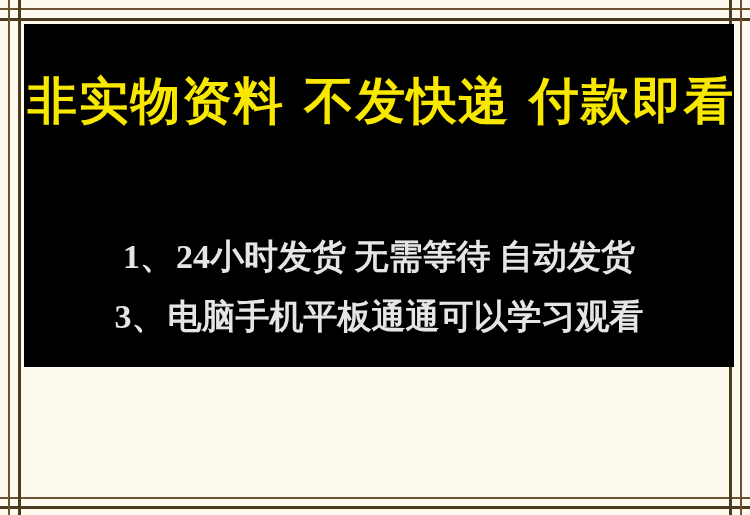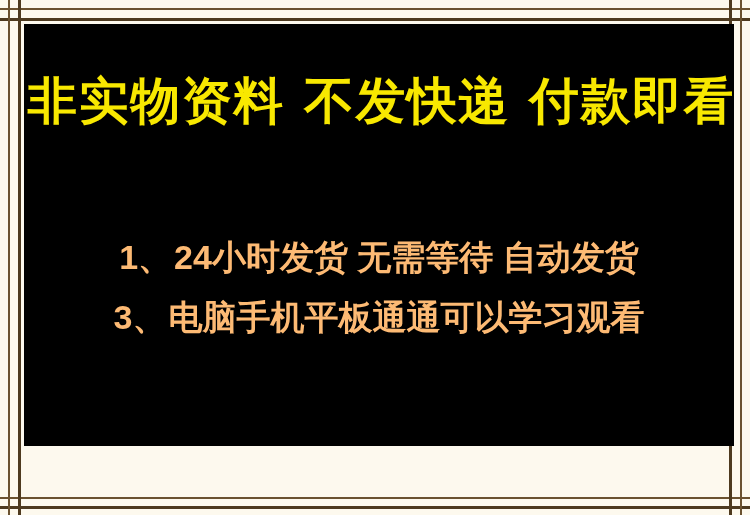--- a/index.html
+++ b/index.html
@@ -33,21 +33,21 @@
   
   .rule.h.inner-top{top:18px;height:3px;background:#4e3a1f;}
   .rule.h.inner-bot{top:506px;height:3px;background:#4e3a1f;}
   .rule.v.inner-left{left:18px;width:3px;background:#4e3a1f;}
   .rule.v.inner-right{left:729px;width:3px;background:#4e3a1f;}
 
   
   #panel{
     position:absolute;
     left:24px;top:24px;
-    width:710px;height:422px;
+    width:710px;height:343px;
     background:#000000;
     display:flex;
     flex-direction:column;
     overflow:hidden;
   }
 
   
   #headline{
     position:absolute;
     left:0;top:52px;
@@ -65,22 +65,22 @@
 
   
   #body-lines{
     position:absolute;
     left:0;top:216px;
     width:710px;
   }
   .body-line{
     width:710px;
     text-align:center;
-    color:#fdba74;
-    font-family:Liberation Sans, sans-serif;
+    color:#e5e5e5;
+    font-family:Liberation Serif, serif;
     font-weight:bold;
     font-size:34px;
     line-height:1;
     white-space:nowrap;
     margin-bottom:26px;
   }
   .body-line:last-child{margin-bottom:0;}
   .body-line .idx{margin-right:2px;}
 </style>
 </head>

